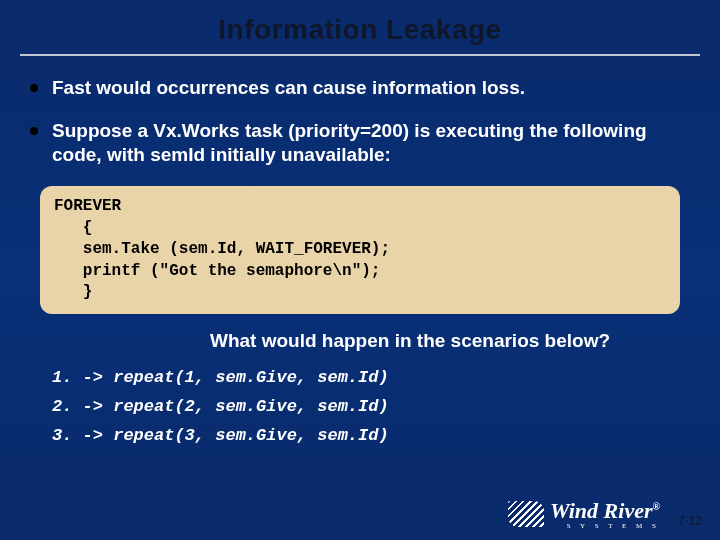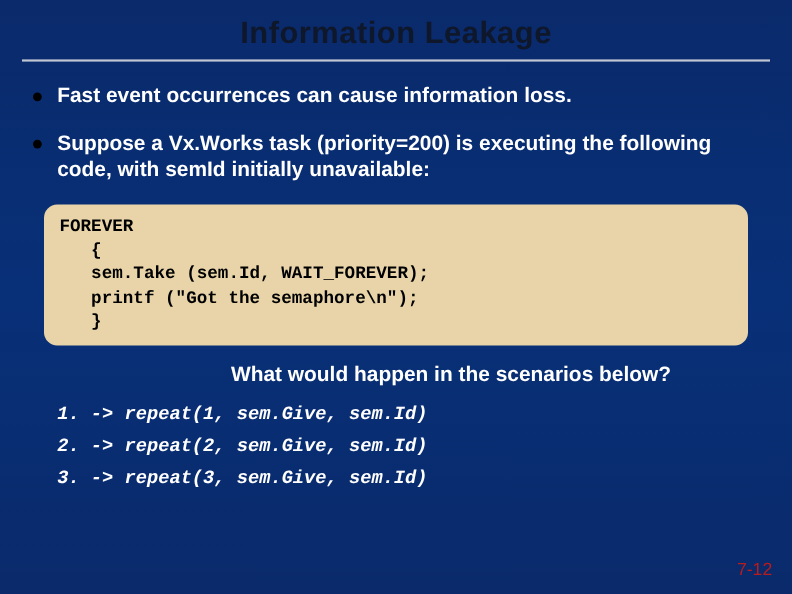--- a/index.html
+++ b/index.html
@@ -114,37 +114,37 @@
     display: block;
     text-align: right;
     margin-top: -2px;
   }
   .reg {
     font-size: 10px;
     vertical-align: super;
     font-style: normal;
   }
   .pagenum {
-    font-size: 16px;
-    color: #b91c1c;
+    font-size: 12px;
+    color: #0f172a;
     padding-bottom: 2px;
     text-align: right;
   }
 </style>
 </head>
 <body>
 
 <div class="title">Information Leakage</div>
 <hr class="hr">
 
 <div class="content">
 
   <div class="bullet-item">
     <div class="bullet-dot"></div>
-    <div class="bullet-text">Fast event occurrences can cause information loss.</div>
+    <div class="bullet-text">Fast would occurrences can cause information loss.</div>
   </div>
 
   <div class="bullet-item">
     <div class="bullet-dot"></div>
     <div class="bullet-text">Suppose a Vx.Works task (priority=200) is executing the following code, with semId initially unavailable:</div>
   </div>
 
   <div class="codebox">FOREVER
    {
    sem.Take (sem.Id, WAIT_FOREVER);
@@ -153,14 +153,21 @@
 
   <div class="question">What would happen in the scenarios below?</div>
 
   <div class="scenarios">1. -&gt; repeat(1, sem.Give, sem.Id)
 2. -&gt; repeat(2, sem.Give, sem.Id)
 3. -&gt; repeat(3, sem.Give, sem.Id)</div>
 
 </div>
 
 <div class="footer">
+  <div class="logo">
+    <div class="logo-mark"></div>
+    <div class="logo-text">
+      <span>Wind River</span><span class="reg">®</span>
+      <span class="logo-sub">S Y S T E M S</span>
+    </div>
+  </div>
   <div class="pagenum">7-12</div>
 </div>
 
 </body></html>

